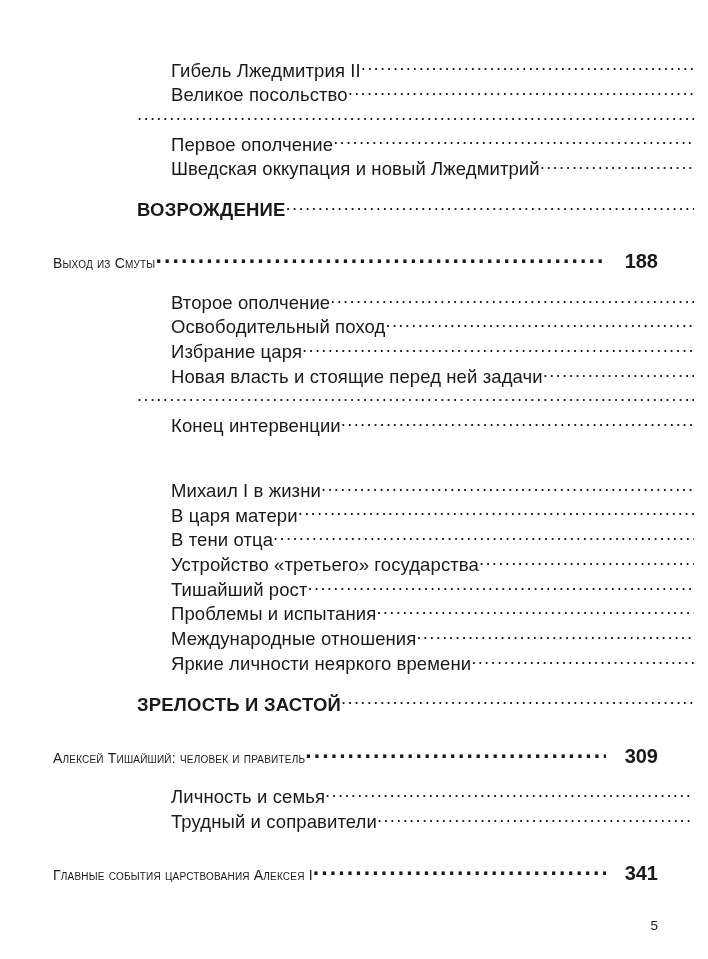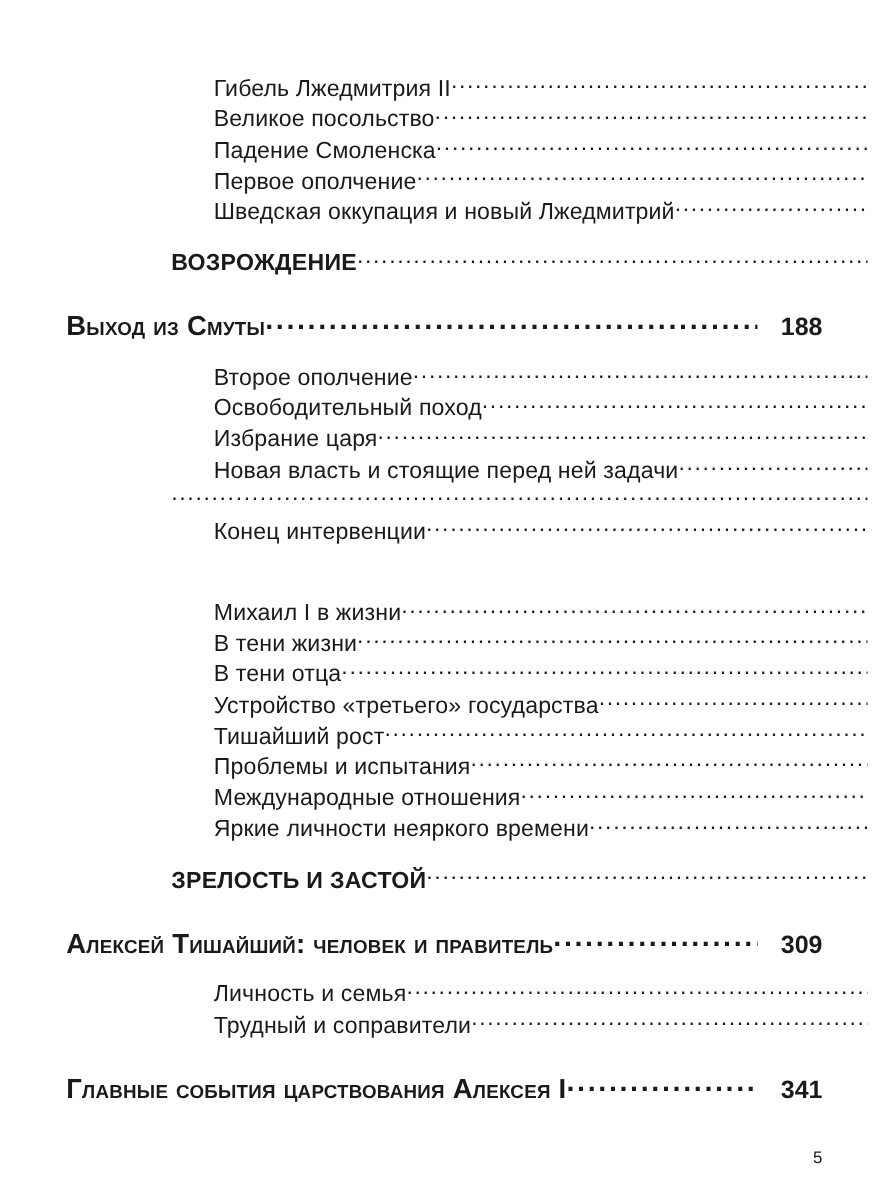--- a/index.html
+++ b/index.html
@@ -103,23 +103,23 @@
     padding-left: 6px;
   }
 
   
   .lvl-chapter {
     margin-left: 0;
     font-size: 20px;
     line-height: 26px;
   }
   .lvl-chapter .toc-title {
-    font-weight: 700;
+    font-weight: 400;
     font-variant: small-caps;
-    font-size: 22px;
+    font-size: 14px;
     letter-spacing: 0.2px;
   }
   .lvl-chapter .toc-leader::after {
     font-size: 23px;
     font-weight: 700;
     letter-spacing: 2.1px;
     bottom: 0;
   }
   .lvl-chapter .toc-page-num {
     font-weight: 700;
@@ -151,21 +151,20 @@
         <span class="toc-title">Гибель Лжедмитрия II</span>
         <span class="toc-leader"></span>
         <span class="toc-page-num">151</span>
       </div>
       <div class="toc-row lvl-sub">
         <span class="toc-title">Великое посольство</span>
         <span class="toc-leader"></span>
         <span class="toc-page-num">155</span>
       </div>
       <div class="toc-row lvl-sub">
-        <span class="toc-title">Падение Смоленска</span>
         <span class="toc-leader"></span>
         <span class="toc-page-num">160</span>
       </div>
       <div class="toc-row lvl-sub">
         <span class="toc-title">Первое ополчение</span>
         <span class="toc-leader"></span>
         <span class="toc-page-num">163</span>
       </div>
       <div class="toc-row lvl-sub">
         <span class="toc-title">Шведская оккупация и новый Лжедмитрий</span>
@@ -215,21 +214,21 @@
         <span class="toc-page-num">225</span>
       </div>
       <div class="gap-lg"></div>
       <div class="gap-md"></div>
       <div class="toc-row lvl-sub">
         <span class="toc-title">Михаил I в жизни</span>
         <span class="toc-leader"></span>
         <span class="toc-page-num">238</span>
       </div>
       <div class="toc-row lvl-sub">
-        <span class="toc-title">В тени жизни</span>
+        <span class="toc-title">В царя матери</span>
         <span class="toc-leader"></span>
         <span class="toc-page-num">245</span>
       </div>
       <div class="toc-row lvl-sub">
         <span class="toc-title">В тени отца</span>
         <span class="toc-leader"></span>
         <span class="toc-page-num">250</span>
       </div>
       <div class="toc-row lvl-sub">
         <span class="toc-title">Устройство  «третьего» государства</span>

